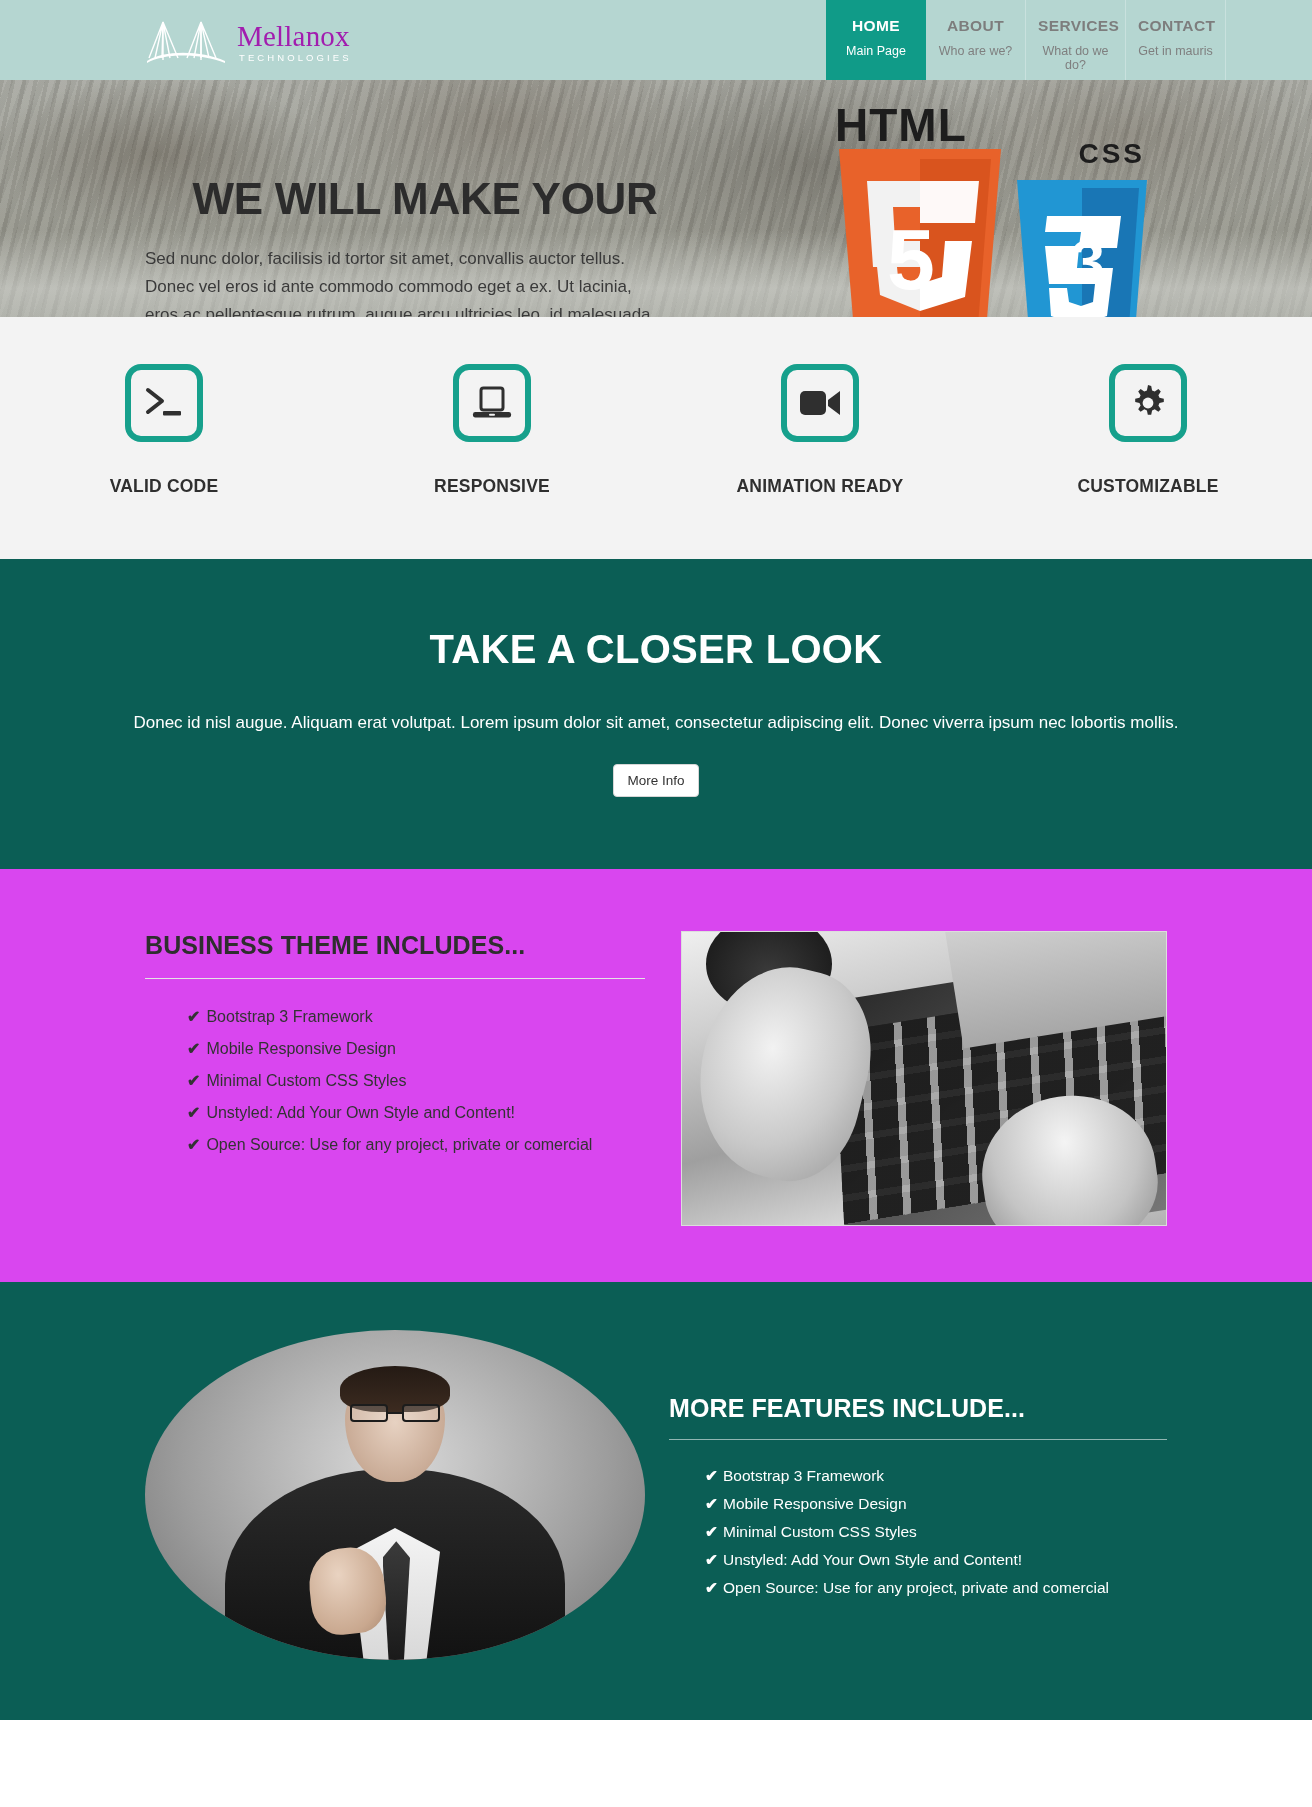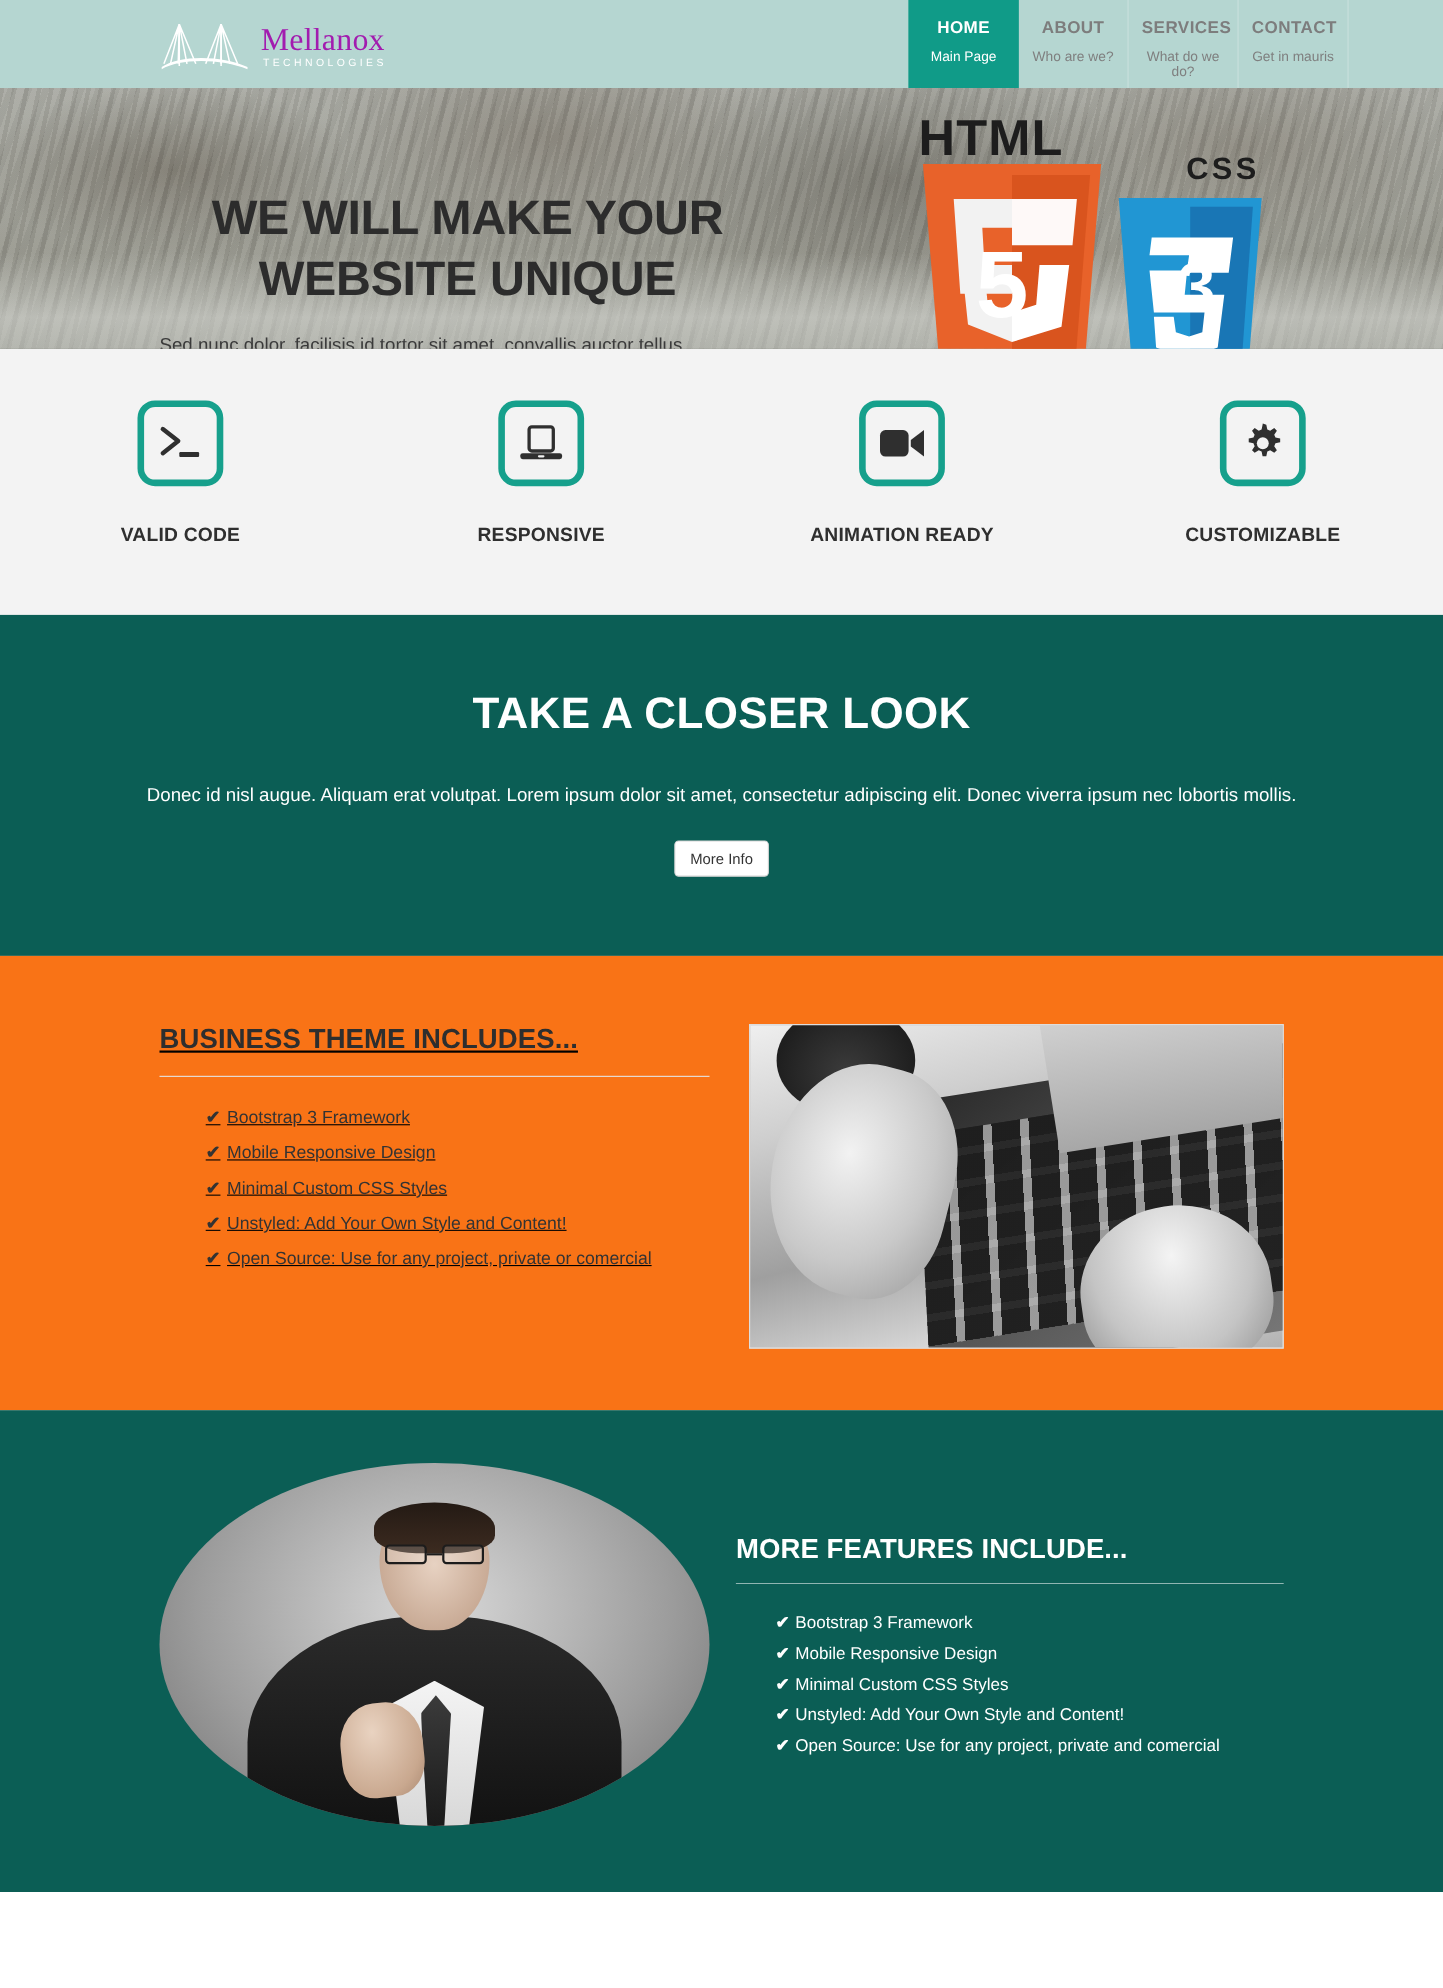--- a/index.html
+++ b/index.html
@@ -206,25 +206,24 @@
     font-size: 13.5px;
     padding: 8px 13px;
     border:1px solid #d6d6d6;
     border-radius: 4px;
     cursor:pointer;
     font-family:"Liberation Sans", sans-serif;
   }
 
   
   .business {
-    background:#f97316;
+    background:#d946ef;
     padding: 62px 145px 56px 145px;
     display:flex;
     gap: 36px;
-    text-decoration: underline;
   }
   .business-left { width: 500px; }
   .sec-title {
     font-size: 25px;
     font-weight: bold;
     color:#2e2e2e;
     letter-spacing:0.1px;
     padding-bottom: 18px;
     border-bottom:1px solid #e4e4e4;
   }
@@ -514,21 +513,20 @@
         </svg>
       </span>
 
       <span style="position:absolute;left:60px;top:112px;font-size:86px;font-weight:bold;color:#ffffff;">5</span>
       <span style="position:absolute;right:52px;top:128px;font-size:62px;font-weight:bold;color:#ffffff;">3</span>
     </div>
 
     <div class="hero-inner">
       <h1 class="hero-title">
         <span>WE WILL MAKE YOUR</span><br>
-        <span>WEBSITE UNIQUE</span>
       </h1>
       <p class="hero-copy">Sed nunc dolor, facilisis id tortor sit amet, convallis auctor tellus. Donec vel eros id ante commodo commodo eget a ex. Ut lacinia, eros ac pellentesque rutrum, augue arcu ultricies leo, id malesuada justo velit sit amet mauris.</p>
 
     </div>
   </div>
 
   <div class="features">
     <div class="feature">
       <div class="feature-icon">
         <svg width="42" height="38" viewBox="0 0 42 38">

